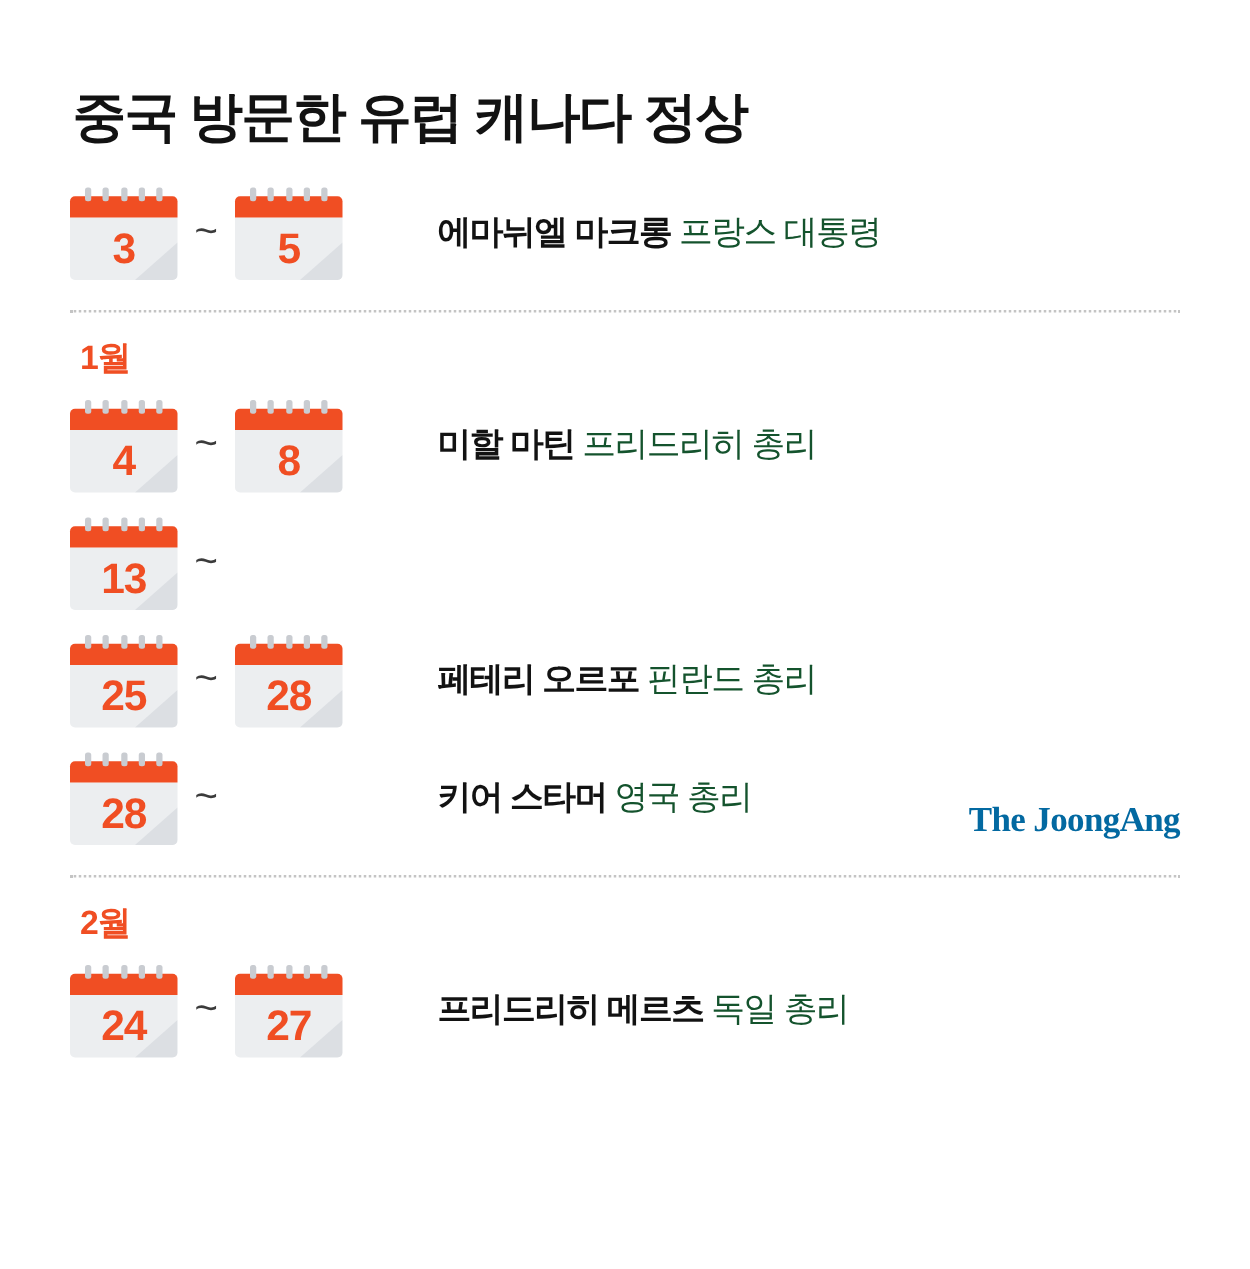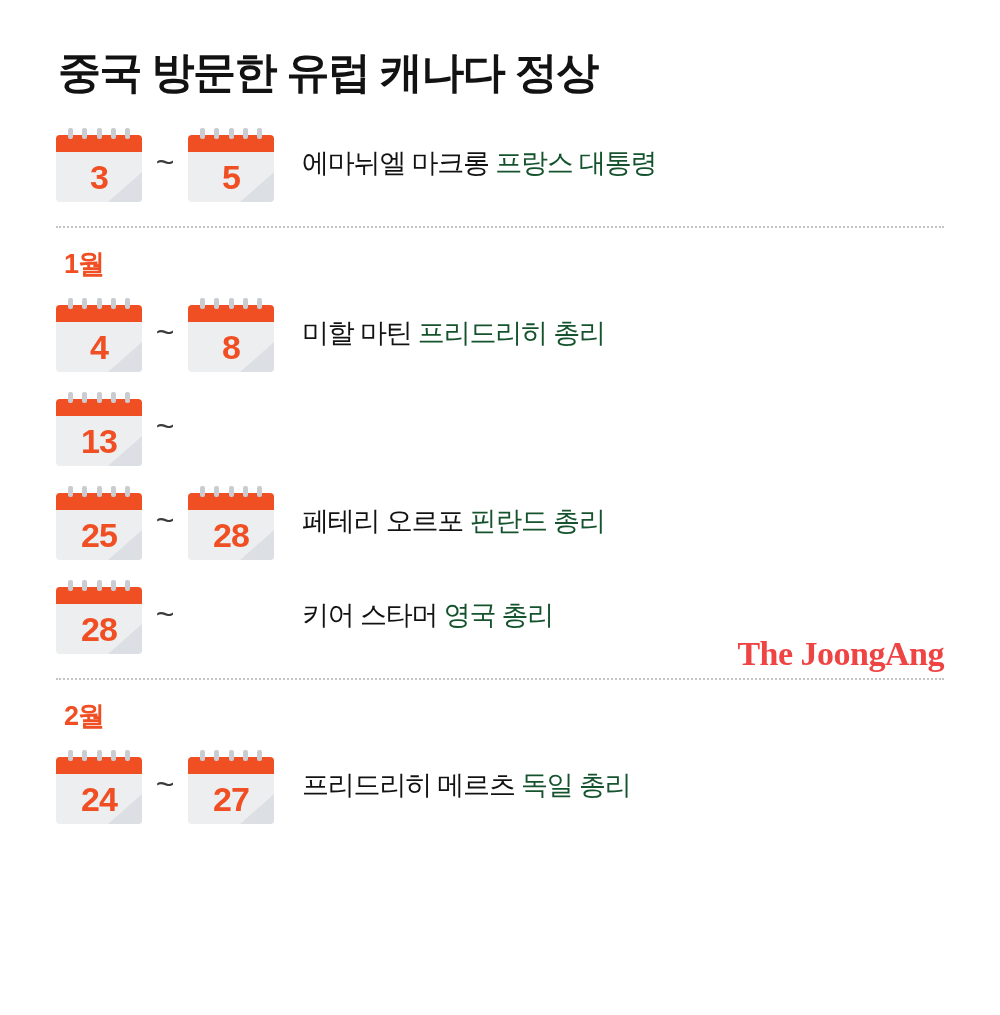--- a/index.html
+++ b/index.html
@@ -12,21 +12,21 @@
     height: 1015px;
     font-family: "Liberation Sans", sans-serif;
     color: #1a1a1a;
     position: relative;
     overflow: hidden;
   }
   .page {
     width: 1000px;
     height: 715px;
     box-sizing: border-box;
-    padding: 46px 56px 0 56px;
+    padding: 68px 56px 0 56px;
     position: relative;
   }
   .title {
     font-size: 43px;
     font-weight: bold;
     letter-spacing: -1.5px;
     line-height: 1.25;
     color: #121212;
     margin: 0 0 18px 2px;
   }
@@ -138,44 +138,45 @@
   }
 
   .person {
     font-size: 27px;
     letter-spacing: -1.2px;
     white-space: nowrap;
     margin-left: 18px;
     margin-top: -4px;
   }
   .person .name {
-    font-weight: normal;
+    font-weight: bold;
     color: #121212;
+    margin-left: 48px;
   }
   .person .role {
     font-weight: normal;
     color: #14532d;
   }
 
   .divider {
     border: 0;
     border-top: 2px dotted #c4c4c4;
     margin: 14px 0 18px 0;
   }
 
   .footer {
     position: absolute;
     right: 56px;
     bottom: 42px;
   }
   .logo {
     font-family: "Liberation Serif", serif;
-    font-size: 34px;
-    font-weight: bold;
-    color: #ef4444;
+    font-size: 28px;
+    font-weight: bold;
+    color: #0369a1;
     letter-spacing: -0.5px;
   }
 </style>
 </head>
 <body>
 
 <div class="page">
 
   <h1 class="title">중국 방문한 유럽 캐나다 정상</h1>
 

